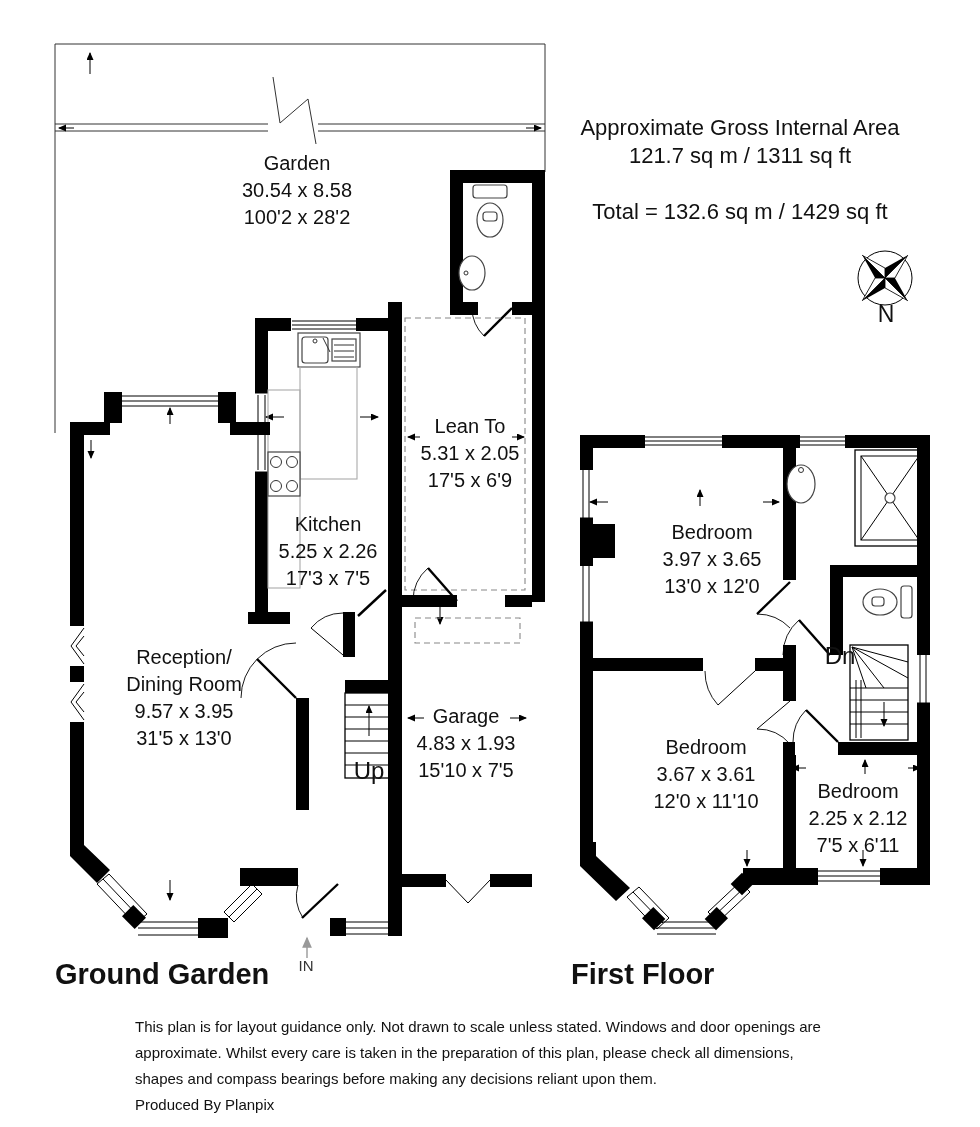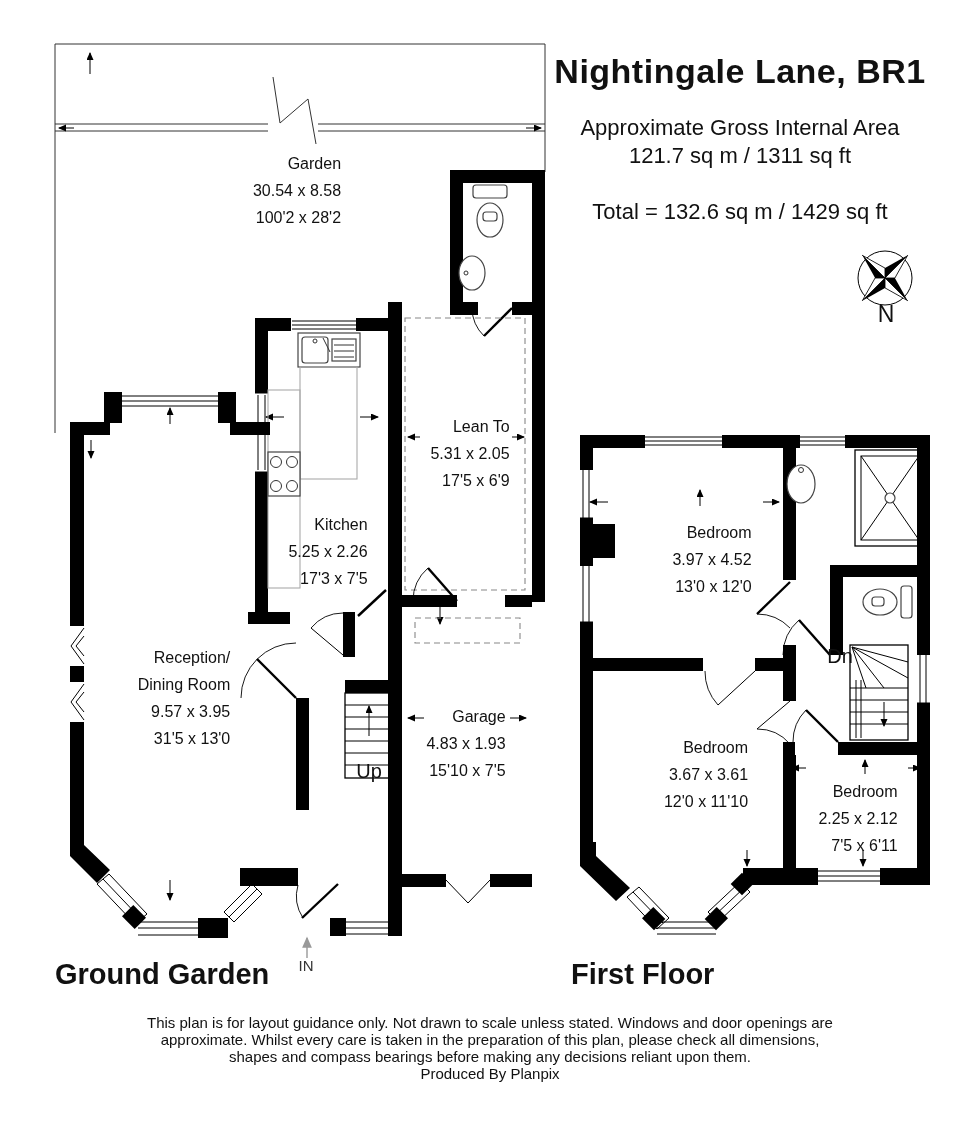--- a/index.html
+++ b/index.html
@@ -13,29 +13,29 @@
   .thin{fill:none;stroke:#333;stroke-width:1;}
   .f{fill:#fff;stroke:#444;stroke-width:1.2;}
   .d{fill:none;stroke:#888;stroke-width:1.1;stroke-dasharray:6 4;}
   .cnt{fill:none;stroke:#aaa;stroke-width:1.1;}
   .g{fill:none;stroke:#999;stroke-width:1.4;}
   .leaf{stroke:#000;stroke-width:2.4;fill:none;}
   .arc{fill:none;stroke:#000;stroke-width:0.9;}
   .dim{stroke:#000;stroke-width:1;fill:none;}
   
   .abs{position:absolute;}
-  .room-label{position:absolute;transform:translateX(-50%);text-align:right;
-              font-size:16px;line-height:27px;white-space:nowrap;}
+  .room-label{position:absolute;transform:translateX(-50%);text-align:center;
+              font-size:20px;line-height:27px;white-space:nowrap;}
   .small-label{position:absolute;transform:translateX(-50%);text-align:center;
-               font-size:20px;line-height:22px;white-space:nowrap;}
+               font-size:24px;line-height:22px;white-space:nowrap;}
   #title{left:540px;top:52px;width:400px;text-align:center;font-size:34px;font-weight:bold;letter-spacing:0.5px;}
   .area-line{left:540px;width:400px;text-align:center;font-size:22px;line-height:28px;}
   .floor-label{position:absolute;font-size:29px;font-weight:bold;}
   #in-label{font-size:15px;color:#333;}
-  #footer{left:135px;top:1014px;width:710px;text-align:center;font-size:15px;line-height:17px;color:#111;}
+  #footer{left:135px;top:1014px;width:710px;font-size:15px;line-height:26px;color:#111;}
   #footer .credit{margin-top:0;}
 </style>
 </head>
 <body>
 
 <div id="canvas">
 
 <svg id="plan-svg" width="980" height="1127" viewBox="0 0 980 1127">
   <defs>
     <marker id="m" markerWidth="9" markerHeight="8" refX="7" refY="3.5" orient="auto">
@@ -285,21 +285,20 @@
       <path d="M0,0 L32,0 L7,-7 Z" fill="#000"></path>
       <path d="M0,0 L32,0 L7,7 Z" fill="#fff" stroke="#000" stroke-width="0.8"></path>
       <path d="M0,0 L0,32 L7,7 Z" fill="#000"></path>
       <path d="M0,0 L0,32 L-7,7 Z" fill="#fff" stroke="#000" stroke-width="0.8"></path>
       <path d="M0,0 L-32,0 L-7,7 Z" fill="#000"></path>
       <path d="M0,0 L-32,0 L-7,-7 Z" fill="#fff" stroke="#000" stroke-width="0.8"></path>
     </g>
   </g>
 </svg>
 
-<div class="abs" id="title">Nightingale Lane, BR1</div>
 <div class="abs area-line" style="top:114px">Approximate Gross Internal Area</div>
 <div class="abs area-line" style="top:142px">121.7 sq m / 1311 sq ft</div>
 <div class="abs area-line" style="top:198px">Total = 132.6 sq m / 1429 sq ft</div>
 
 <div class="small-label" style="left:886px;top:303px;font-size:23px;">N</div>
 
 <div class="room-label" style="left:297px;top:150px">
   <div>Garden</div>
   <div>30.54 x 8.58</div>
   <div>100'2 x 28'2</div>
@@ -328,21 +327,21 @@
   <div>Garage</div>
   <div>4.83 x 1.93</div>
   <div>15'10 x 7'5</div>
 </div>
 
 <div class="small-label" style="left:369px;top:760px">Up</div>
 <div class="small-label" id="in-label" style="left:306px;top:955px">IN</div>
 
 <div class="room-label" style="left:712px;top:519px">
   <div>Bedroom</div>
-  <div>3.97 x 4.52</div>
+  <div>3.97 x 3.65</div>
   <div>13'0 x 12'0</div>
 </div>
 
 <div class="room-label" style="left:706px;top:734px">
   <div>Bedroom</div>
   <div>3.67 x 3.61</div>
   <div>12'0 x 11'10</div>
 </div>
 
 <div class="room-label" style="left:858px;top:778px">

